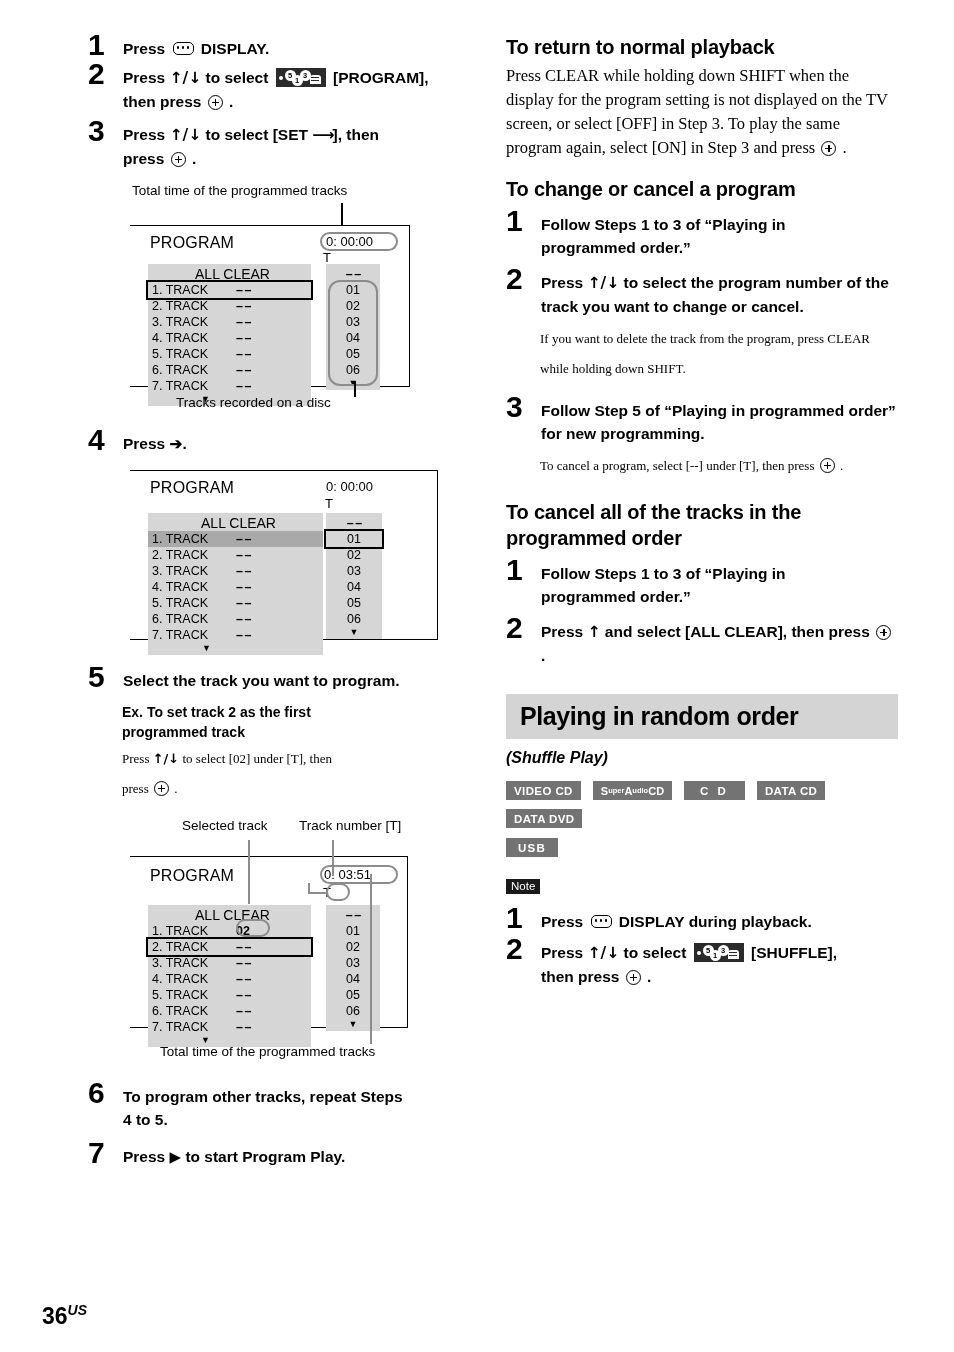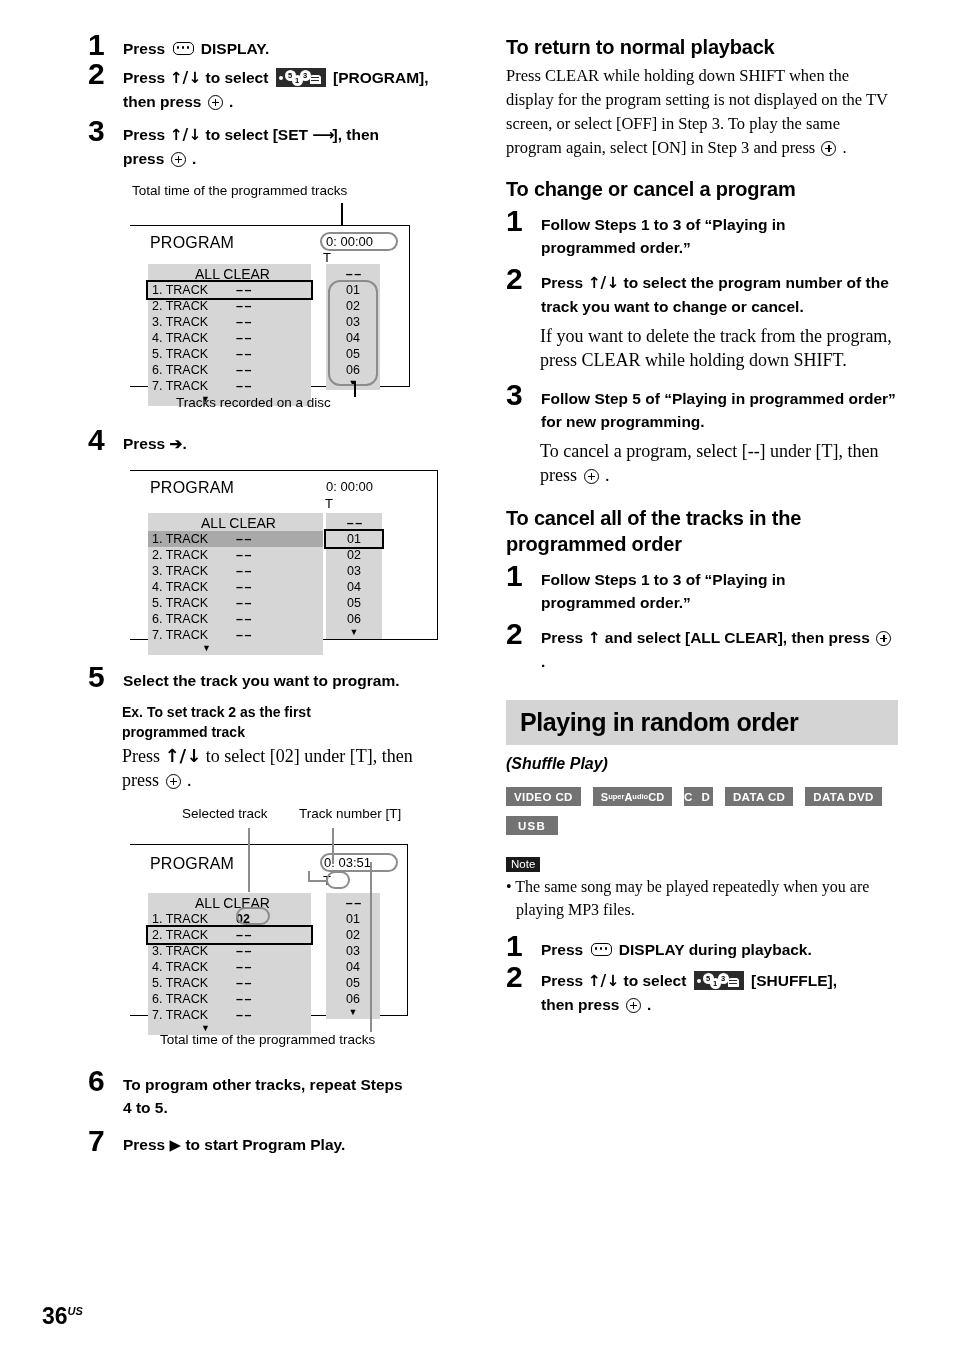--- a/index.html
+++ b/index.html
@@ -34,22 +34,22 @@
   .step-body { flex: 1 1 auto; padding-top: 6px; }
   .step-title {
     font-family: "Liberation Sans", sans-serif;
     font-weight: bold;
     font-size: 15.5px;
     line-height: 23px;
     margin: 1px;
   }
   .step-note {
     font-family: "Liberation Serif", serif;
-    font-size: 18px;
-    line-height: 24px;
+    font-size: 13px;
+    line-height: 30px;
     margin: 6px 0 0 0;
   }
   .step-sub {
     font-family: "Liberation Sans", sans-serif;
     font-weight: bold;
     font-size: 14px;
     line-height: 20px;
     margin: 10px 0 2px 0;
   }
 
@@ -101,21 +101,21 @@
     letter-spacing: 0.4px;
     padding: 3px 8px 3px 8px;
     height: 19px;
     display: inline-flex;
     align-items: center;
     justify-content: center;
     white-space: nowrap;
   }
   .badge.sacd { font-size: 11px; letter-spacing: 0; }
   .badge.sacd .sm { font-size: 7.5px; }
-  .badge.cd { letter-spacing: 3px; padding: 3px 0; }
+  .badge.cd { letter-spacing: 3px; padding: 3px 16px; }
   .badge.usb { letter-spacing: 1.2px; padding: 3px 12px; }
 
   
   .note-tag {
     display: inline-block;
     background: #1a1a1a;
     color: #fff;
     font-family: "Liberation Sans", sans-serif;
     font-size: 11.5px;
     font-weight: normal;
@@ -303,21 +303,21 @@
 
   
   .folio {
     position: absolute;
     left: 42px; bottom: 22px;
     font-family: "Liberation Sans", sans-serif;
     font-weight: bold;
     font-size: 23px;
   }
   .folio sup {
-    font-size: 11px;
+    font-size: 14px;
     font-style: italic;
     font-weight: bold;
     vertical-align: super;
   }
 </style>
 </head>
 <body>
 
 <div class="page">
 
@@ -621,23 +621,20 @@
       <span class="badge cd">C D</span>
       <span class="badge">DATA CD</span>
       <span class="badge">DATA DVD</span>
     </div>
     <div class="badges" style="margin-top:10px;">
       <span class="badge usb">USB</span>
     </div>
 
     
     <div class="note-tag">Note</div>
-    <ul class="note-list">
-      <li>• <span>The same song may be played repeatedly when you are playing MP3 files.</span></li>
-    </ul>
 
     
     <div class="step" style="margin-top:6px;">
       <div class="step-num">1</div>
       <div class="step-body">
         <p class="step-title"><span>Press </span><span class="ico-display"><i></i><i></i><i></i></span><span> DISPLAY during playback.</span></p>
       </div>
     </div>
 
     <div class="step" style="margin-top:-2px;">

